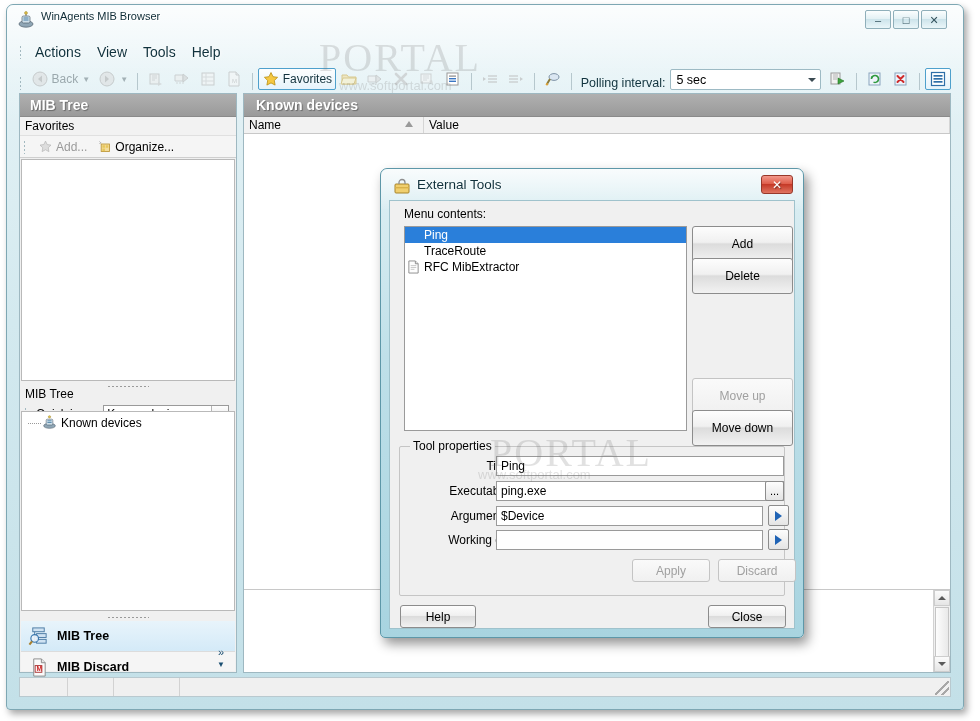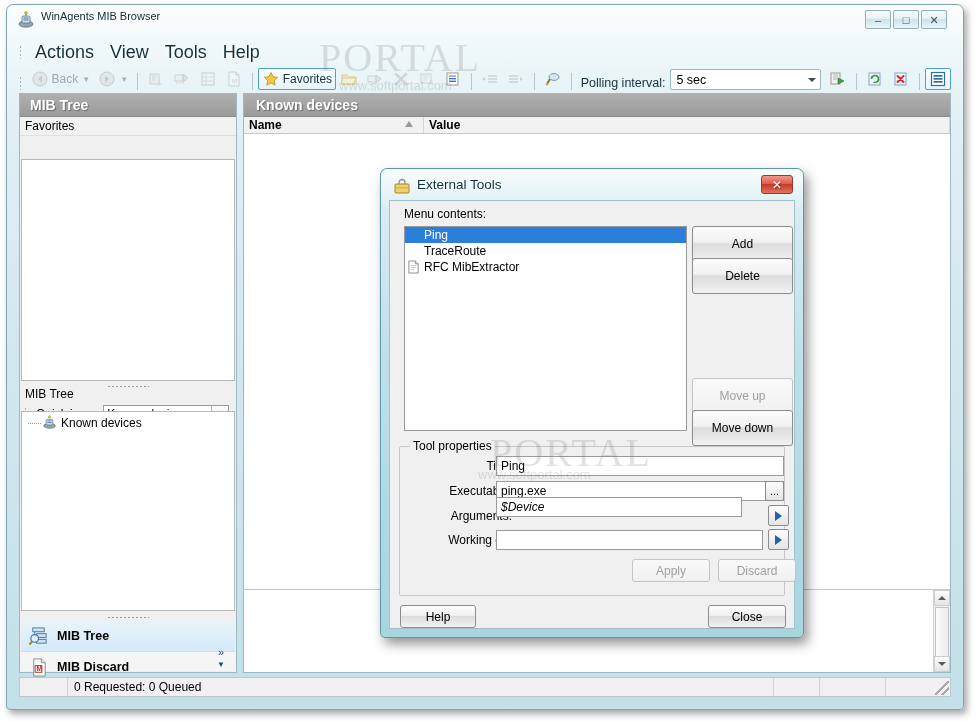--- a/index.html
+++ b/index.html
@@ -64,21 +64,21 @@
     position:absolute; left:12px; top:36px; width:calc(100% - 24px); height:22px;
     display:flex; align-items:center;
   }
   .grip {
     width:3px; height:14px; margin-right:5px;
     background-image: radial-gradient(circle, #9ab2ba 0.5px, transparent 0.6px);
     background-size: 3px 4px;
     opacity:.9;
   }
   .menu-item {
-    padding: 2px 8px; font-size:18px; color:#10323d; cursor:pointer;
+    padding: 2px 8px; font-size:14px; color:#10323d; cursor:pointer;
     text-shadow: 0 0 3px #fff, 0 0 4px #fff;
   }
 
   
   #toolbar {
     position:absolute; left:12px; top:59px; width:calc(100% - 24px); height:26px;
     display:flex; align-items:flex-end;
   }
   .tb-btn {
     height:22px; display:flex; align-items:center; gap:3px;
@@ -217,21 +217,20 @@
     border-bottom:1px solid #8a8a8a;
     text-shadow:1px 1px 1px rgba(0,0,0,.35);
   }
   #grid-header {
     height:17px; display:flex; background:#f2f2f2; border-bottom:1px solid #c8c8c8;
     font-size:12px;
   }
   .gh-cell {
     display:flex; align-items:center; padding-left:5px; position:relative;
     border-right:1px solid #d5d5d5;
-    font-weight:bold;
   }
   .gh-sort {
     position:absolute; right:10px; top:4px;
     width:0;height:0;border-left:4px solid transparent;border-right:4px solid transparent;
     border-bottom:6px solid #9a9a9a;
   }
   #grid-body { position:absolute; left:0; top:41px; right:0; bottom:0; background:#fff; }
   #grid-divider {
     position:absolute; left:0; right:0; top:495px; height:1px; background:#c8c8c8;
   }
@@ -618,20 +617,43 @@
     <div class="wm wm-big" style="left:300px; top:-30px;">PORTAL</div>
     <div class="wm wm-small" style="left:320px; top:14px;">www.softportal.com</div>
   </div>
 
   <div id="client">
 
     <div id="left-panel">
       <div class="panel-caption">MIB Tree</div>
       <div class="sub-caption">Favorites</div>
 
+      <div class="mini-toolbar">
+        <div class="grip"></div>
+        <div class="mt-btn disabled">
+          <span class="ico" style="width:15px;height:15px">
+            <svg width="15" height="15" viewBox="0 0 18 18">
+              <path d="M9 2.5 l2 4.2 4.6.6 -3.3 3.2 .8 4.6 -4.1 -2.2 -4.1 2.2 .8 -4.6 -3.3 -3.2 4.6 -.6 z" fill="#dddddd" stroke="#b4b4b4" stroke-width=".8"></path>
+            </svg>
+          </span>
+          <span>Add...</span>
+        </div>
+        <div class="mt-btn">
+          <span class="ico" style="width:15px;height:15px">
+            <svg width="15" height="15" viewBox="0 0 18 18">
+              <rect x="5" y="6" width="10" height="9" fill="#f3dc9a" stroke="#bb9432"></rect>
+              <rect x="6.5" y="7.5" width="3" height="3" fill="#e8c659"></rect>
+              <rect x="10.5" y="7.5" width="3" height="3" fill="#e8c659"></rect>
+              <rect x="6.5" y="11.5" width="3" height="3" fill="#e8c659"></rect>
+              <path d="M3 3 l1.5 1.5 M3 6 l1.5 -1.5" stroke="#9a9a9a" stroke-width="1"></path>
+            </svg>
+          </span>
+          <span>Organize...</span>
+        </div>
+      </div>
 
       <div id="fav-list"></div>
 
       <div class="splitter" style="position:absolute; left:1px; top:288px; width:214px;">
         <div class="dots"></div>
       </div>
 
       <div id="mibtree-section">
         <div style="font-size:12px; padding-left:4px; height:17px; display:flex; align-items:center;">MIB Tree</div>
         <div id="quickjump-row">
@@ -717,23 +739,20 @@
         <div id="sb-thumb"></div>
         <div class="sb-arrow down">
             <span class="tri-dn"></span>
           </div>
       </div>
     </div>
   </div>
 
   <div id="status-bar">
     <div class="sb-pane" style="width:48px"></div>
-    <div class="sb-pane" style="flex:1">
-      <span>0 Requested: 0 Queued</span>
-    </div>
     <div class="sb-pane" style="width:46px"></div>
     <div class="sb-pane" style="width:66px"></div>
     <div class="sb-pane" style="width:64px; border-right:none"></div>
     <div id="sb-grip"></div>
   </div>
 
   <div id="dialog">
     <div id="dlg-glass"></div>
 
     <div id="dlg-title-icon">
@@ -792,21 +811,21 @@
         <div class="field-label" style="left:12px; top:12px; width:100px;">Title:</div>
         <div class="field-input" style="left:96px; top:9px; width:288px;">Ping</div>
 
         <div class="field-label" style="left:12px; top:37px; width:100px;">Executable:</div>
         <div class="field-input" style="left:96px; top:34px; width:288px;">ping.exe</div>
         <div class="field-btn" style="left:365px; top:34px;">
           <span>...</span>
         </div>
 
         <div class="field-label" style="left:12px; top:62px; width:100px;">Arguments:</div>
-        <div class="field-input" style="left:96px; top:50px; width:246px;font-style:italic;">$Device</div>
+        <div class="field-input" style="left:96px; top:59px; width:267px;">$Device</div>
         <div class="arrow-btn" style="left:368px; top:58px;">
           <span class="arrow-glyph"></span>
         </div>
 
         <div class="field-label" style="left:12px; top:86px; width:100px;">Working dir:</div>
         <div class="field-input" style="left:96px; top:83px; width:267px;"></div>
         <div class="arrow-btn" style="left:368px; top:82px;">
           <span class="arrow-glyph"></span>
         </div>
 

